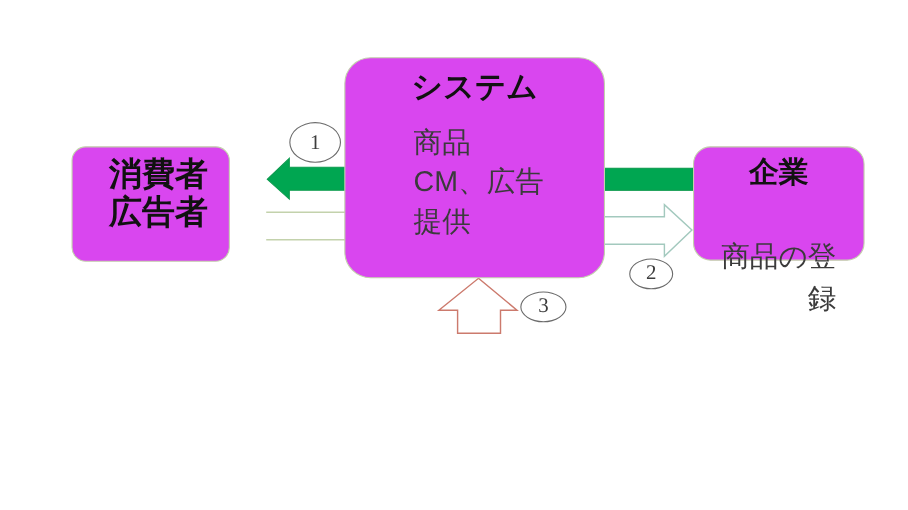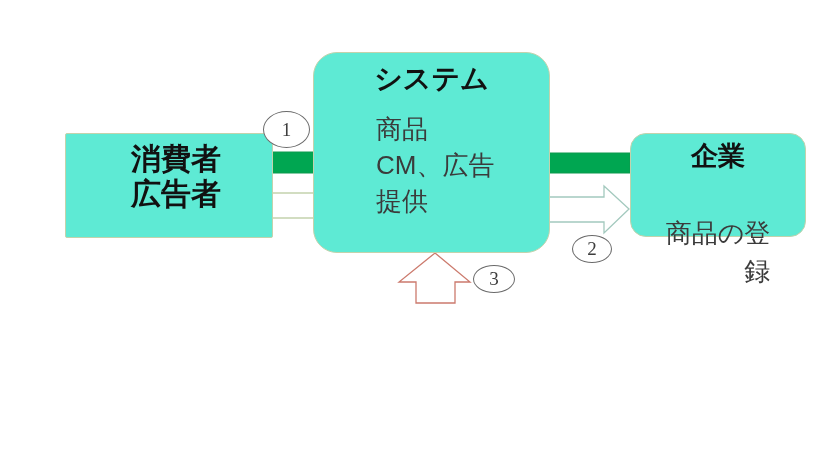--- a/index.html
+++ b/index.html
@@ -5,47 +5,47 @@
   html,body{margin:0;padding:0;background:#ffffff;}
   #canvas{
     position:relative;
     width:825px;height:464px;
     background:#ffffff;
     font-family:"Liberation Sans","DejaVu Sans",sans-serif;
     overflow:hidden;
   }
   .node{
     position:absolute;
-    background:#5eead4;
+    background:#d946ef;
     border:1.6px solid #c3d2ac;
     box-sizing:border-box;
     z-index:2;
   }
   .node .title{
     text-align:center;
     font-weight:700;
     color:#111111;
     white-space:pre-line;
   }
   .node .body{
     color:#3b3b3b;
     white-space:pre-line;
     text-align:center;
   }
   .node .body .inner{
     display:inline-block;
     text-align:right;
     white-space:pre-line;
   }
-  #node-consumer{left:65px;top:133px;width:208px;height:105px;border-radius:2px;padding-left:14px;}
+  #node-consumer{left:65px;top:133px;width:144px;height:105px;border-radius:13px;padding-left:14px;}
   #node-consumer .title{font-size:30px;line-height:35px;padding-top:7px;}
   #node-system{left:313px;top:52px;width:237px;height:201px;border-radius:24px;}
   #node-system .title{font-size:28px;line-height:34px;padding-top:9px;}
   #node-system .body{text-align:left;font-size:26px;line-height:36px;margin-top:15px;padding-left:62px;}
-  #node-company{left:630px;top:133px;width:176px;height:104px;border-radius:16px;}
+  #node-company{left:630px;top:133px;width:156px;height:104px;border-radius:16px;}
   #node-company .title{font-size:27px;line-height:32px;padding-top:6px;}
   #node-company .body{font-size:26px;line-height:38px;margin-top:4px;padding:0 14px;}
   #node-operator{left:332px;top:304px;width:211px;height:111px;border-radius:18px;}
   #node-operator .title{font-size:28px;line-height:33px;padding-top:11px;}
   #node-operator .body{font-size:24px;line-height:28px;margin-top:4px;padding:0 10px;}
   .step-circle{
     position:absolute;
     border:1.4px solid #6b6b6b;
     border-radius:50%;
     background:#ffffff;

